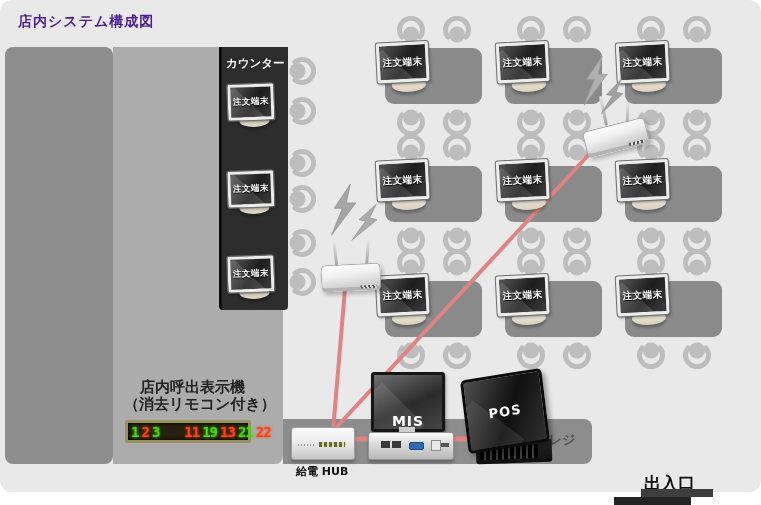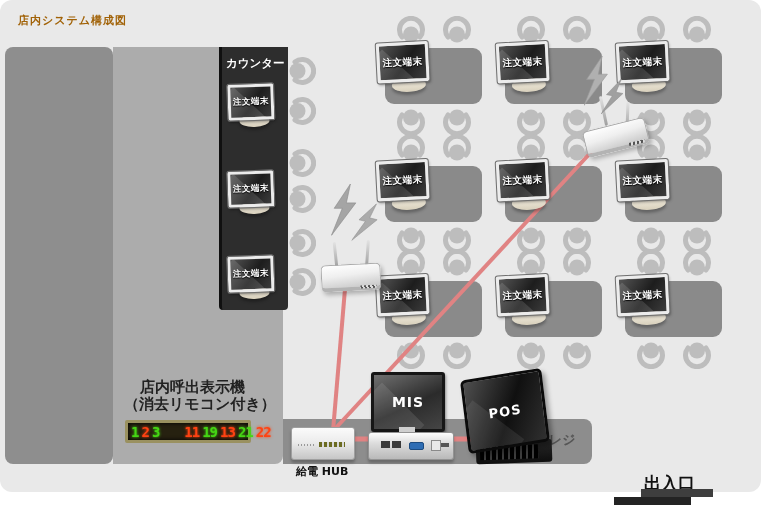--- a/index.html
+++ b/index.html
@@ -1,19 +1,19 @@
 <!DOCTYPE html>
 <html><head>
 <meta charset="utf-8">
 <style>
   html,body{margin:0;padding:0;background:#fff;}
   .canvas{position:relative;width:761px;height:505px;background:#ffffff;overflow:hidden;
           font-family:"DejaVu Sans","Liberation Sans",sans-serif;}
   .floor{position:absolute;left:0;top:0;width:761px;height:492px;background:#e9e9e9;border-radius:12px;}
-  .title{position:absolute;left:18px;top:13px;font-size:11px;font-weight:bold;color:#a16207;z-index:6;letter-spacing:1px;}
+  .title{position:absolute;left:18px;top:13px;font-size:14px;font-weight:bold;color:#4c1d95;z-index:6;letter-spacing:1px;}
 
   
   .area{position:absolute;z-index:1;}
   .kitchen{left:5px;top:47px;width:108px;height:417px;background:#8e8e8e;border-radius:8px;}
   .drink{left:113px;top:47px;width:170px;height:417px;background:#acacac;border-radius:0 8px 8px 0;}
   .counterArea{left:219px;top:47px;width:66px;height:263px;background:#2d2d2d;border-left:3px solid #101010;border-radius:0 0 4px 4px;z-index:2;}
   .registerStrip{left:283px;top:419px;width:309px;height:45px;background:#8d8d8d;border-radius:0 8px 8px 0;}
   .areaLabel{position:absolute;font-weight:bold;color:#2e2e2e;font-size:12px;white-space:nowrap;}
   .kitchenLabel{left:41px;top:240px;}
   .drinkLabel{left:141px;top:240px;color:#3a3a3a;}
@@ -49,21 +49,21 @@
   .router .ant{position:absolute;width:2.5px;height:26px;background:linear-gradient(180deg,#e3e3e3,#9f9f9f);border-radius:2px;}
   .bolt{position:absolute;z-index:4;}
 
   
   .hub{position:absolute;left:291px;top:427px;width:62px;height:31px;background:linear-gradient(180deg,#fbfbfb 0%,#ececec 45%,#c6c6c6 100%);border:1px solid #9f9f9f;border-radius:3px;box-shadow:0 3px 3px rgba(0,0,0,.25);z-index:4;}
   .hub .ports{position:absolute;left:27px;top:14px;width:26px;height:5px;background:repeating-linear-gradient(90deg,#6b6b20 0 3px,#d8d8d8 3px 5px);}
   .hub .dots{position:absolute;left:6px;top:16px;width:18px;height:2px;background:repeating-linear-gradient(90deg,#999 0 1px,transparent 1px 3px);}
   .hubLabel{position:absolute;left:296px;top:464px;font-size:11px;font-weight:bold;color:#111;z-index:5;}
 
   
-  .misMon{position:absolute;left:371px;top:372px;width:68px;height:54px;background:linear-gradient(155deg,#707070 0%,#2b2b2b 55%,#454545 100%);border:3px solid #161616;border-radius:3px;z-index:4;display:flex;align-items:center;justify-content:center;box-shadow:1px 2px 3px rgba(0,0,0,.4);overflow:hidden;}
+  .misMon{position:absolute;left:371px;top:372px;width:68px;height:54px;background:linear-gradient(155deg,#707070 0%,#2b2b2b 55%,#454545 100%);border:3px solid #161616;border-radius:3px;z-index:4;display:flex;align-items:flex-end;justify-content:center;box-shadow:1px 2px 3px rgba(0,0,0,.4);overflow:hidden;}
   .misMon::after{content:"";position:absolute;left:-22px;bottom:-26px;width:60px;height:60px;background:rgba(255,255,255,.10);transform:rotate(45deg);}
   .misMon span{color:#fff;font-weight:bold;font-size:14px;letter-spacing:1px;z-index:1;}
   .misStand{position:absolute;left:399px;top:427px;width:16px;height:6px;background:#cfcfcf;z-index:4;}
   .misBox{position:absolute;left:368px;top:432px;width:84px;height:26px;background:linear-gradient(180deg,#fdfdfd 0%,#dcdcdc 40%,#b9b9b9 100%);border:1px solid #939393;border-radius:3px;z-index:4;box-shadow:0 3px 3px rgba(0,0,0,.25);}
   .misBox .slotA{position:absolute;left:12px;top:8px;width:9px;height:7px;background:#3a3a3a;}
   .misBox .slotB{position:absolute;left:23px;top:8px;width:9px;height:7px;background:#3a3a3a;}
   .misBox .vga{position:absolute;left:40px;top:9px;width:13px;height:6px;background:#2e6db4;border:1px solid #1c4b80;border-radius:2px;}
   .misBox .slotC{position:absolute;left:62px;top:7px;width:8px;height:9px;background:#e8e8e8;border:1px solid #8a8a8a;}
   .misBox .slotD{position:absolute;left:72px;top:10px;width:8px;height:4px;background:#555;}
 

